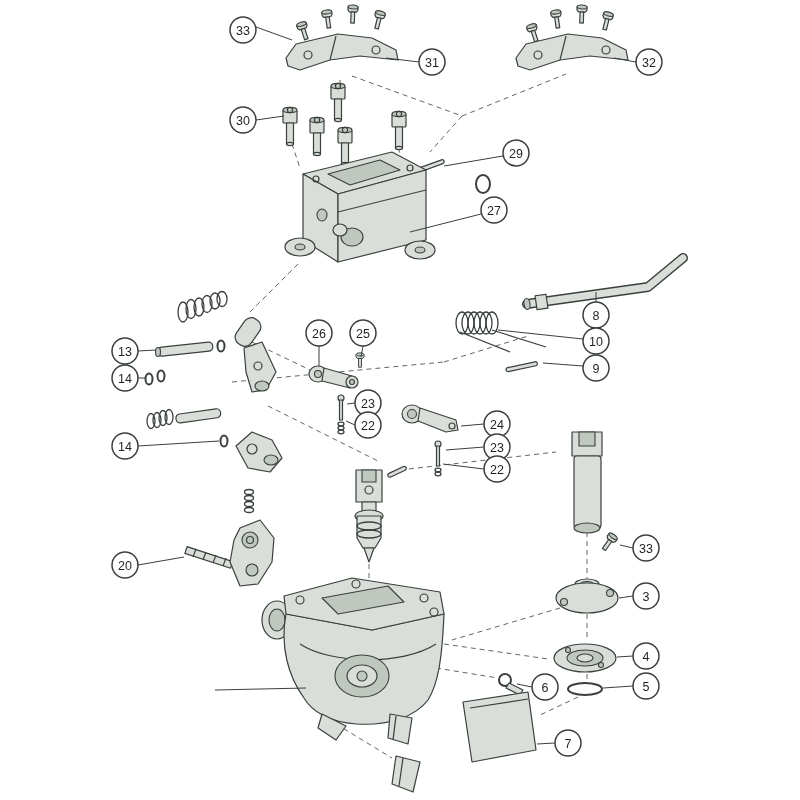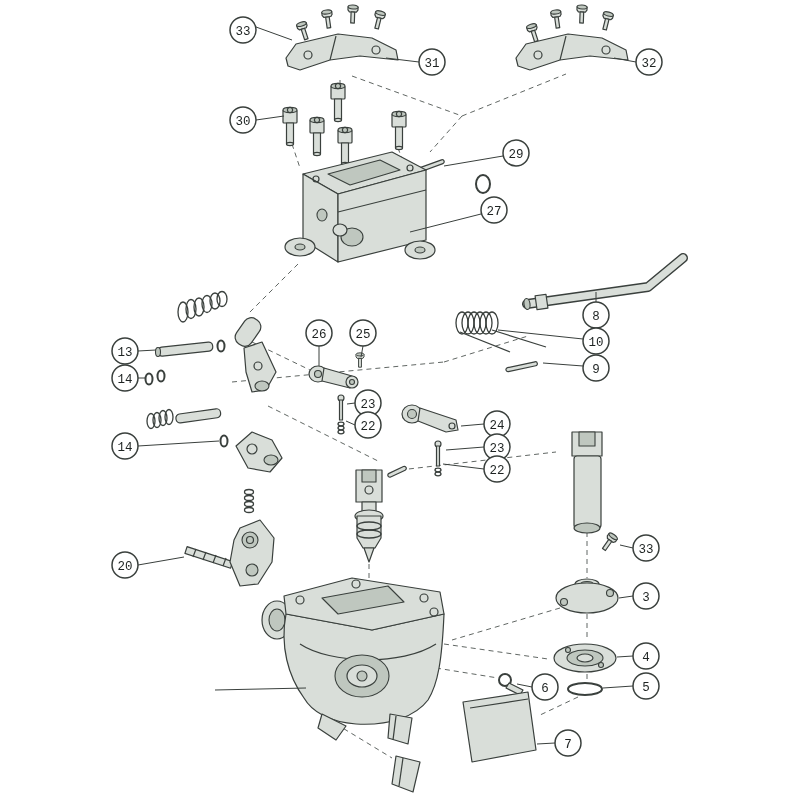--- a/index.html
+++ b/index.html
@@ -1,17 +1,17 @@
 <!DOCTYPE html>
 <html style="--background: #ffffff; --line: #3a403d; --part-fill: #d9ded9; --part-fill-dark: #bfc7bf; --callout-fill: #ffffff; --dashed: #616764;"><head>
 <meta charset="utf-8">
 <style>
   html,body{margin:0;padding:0;background:#fff}
   .stage{width:736px;height:800px;position:relative;background:var(--background,#fff);
-         font-family:Liberation Mono, monospace;overflow:hidden}
+         font-family:Liberation Sans, sans-serif;overflow:hidden}
   svg{display:block}
   .part{fill:var(--part-fill,#d9ded9);stroke:var(--line,#3a403d);stroke-width:1.2;stroke-linejoin:round}
   .part-dark{fill:var(--part-fill-dark,#bfc7bf);stroke:var(--line,#3a403d);stroke-width:1.1;stroke-linejoin:round}
   .outline{fill:none;stroke:var(--line,#3a403d);stroke-width:1.2}
   .coil{fill:none;stroke:var(--line,#3a403d);stroke-width:1.3}
   .oring{fill:none;stroke:var(--line,#3a403d);stroke-width:2}
   .dash{fill:none;stroke:var(--dashed,#616764);stroke-width:1;stroke-dasharray:5 4}
   .leader{stroke:var(--line,#3a403d);stroke-width:1}
   .rod-outer{fill:none;stroke:var(--line,#3a403d);stroke-width:10;stroke-linecap:round;stroke-linejoin:round}
   .rod-inner{fill:none;stroke:var(--part-fill,#d9ded9);stroke-width:7;stroke-linecap:round;stroke-linejoin:round}

